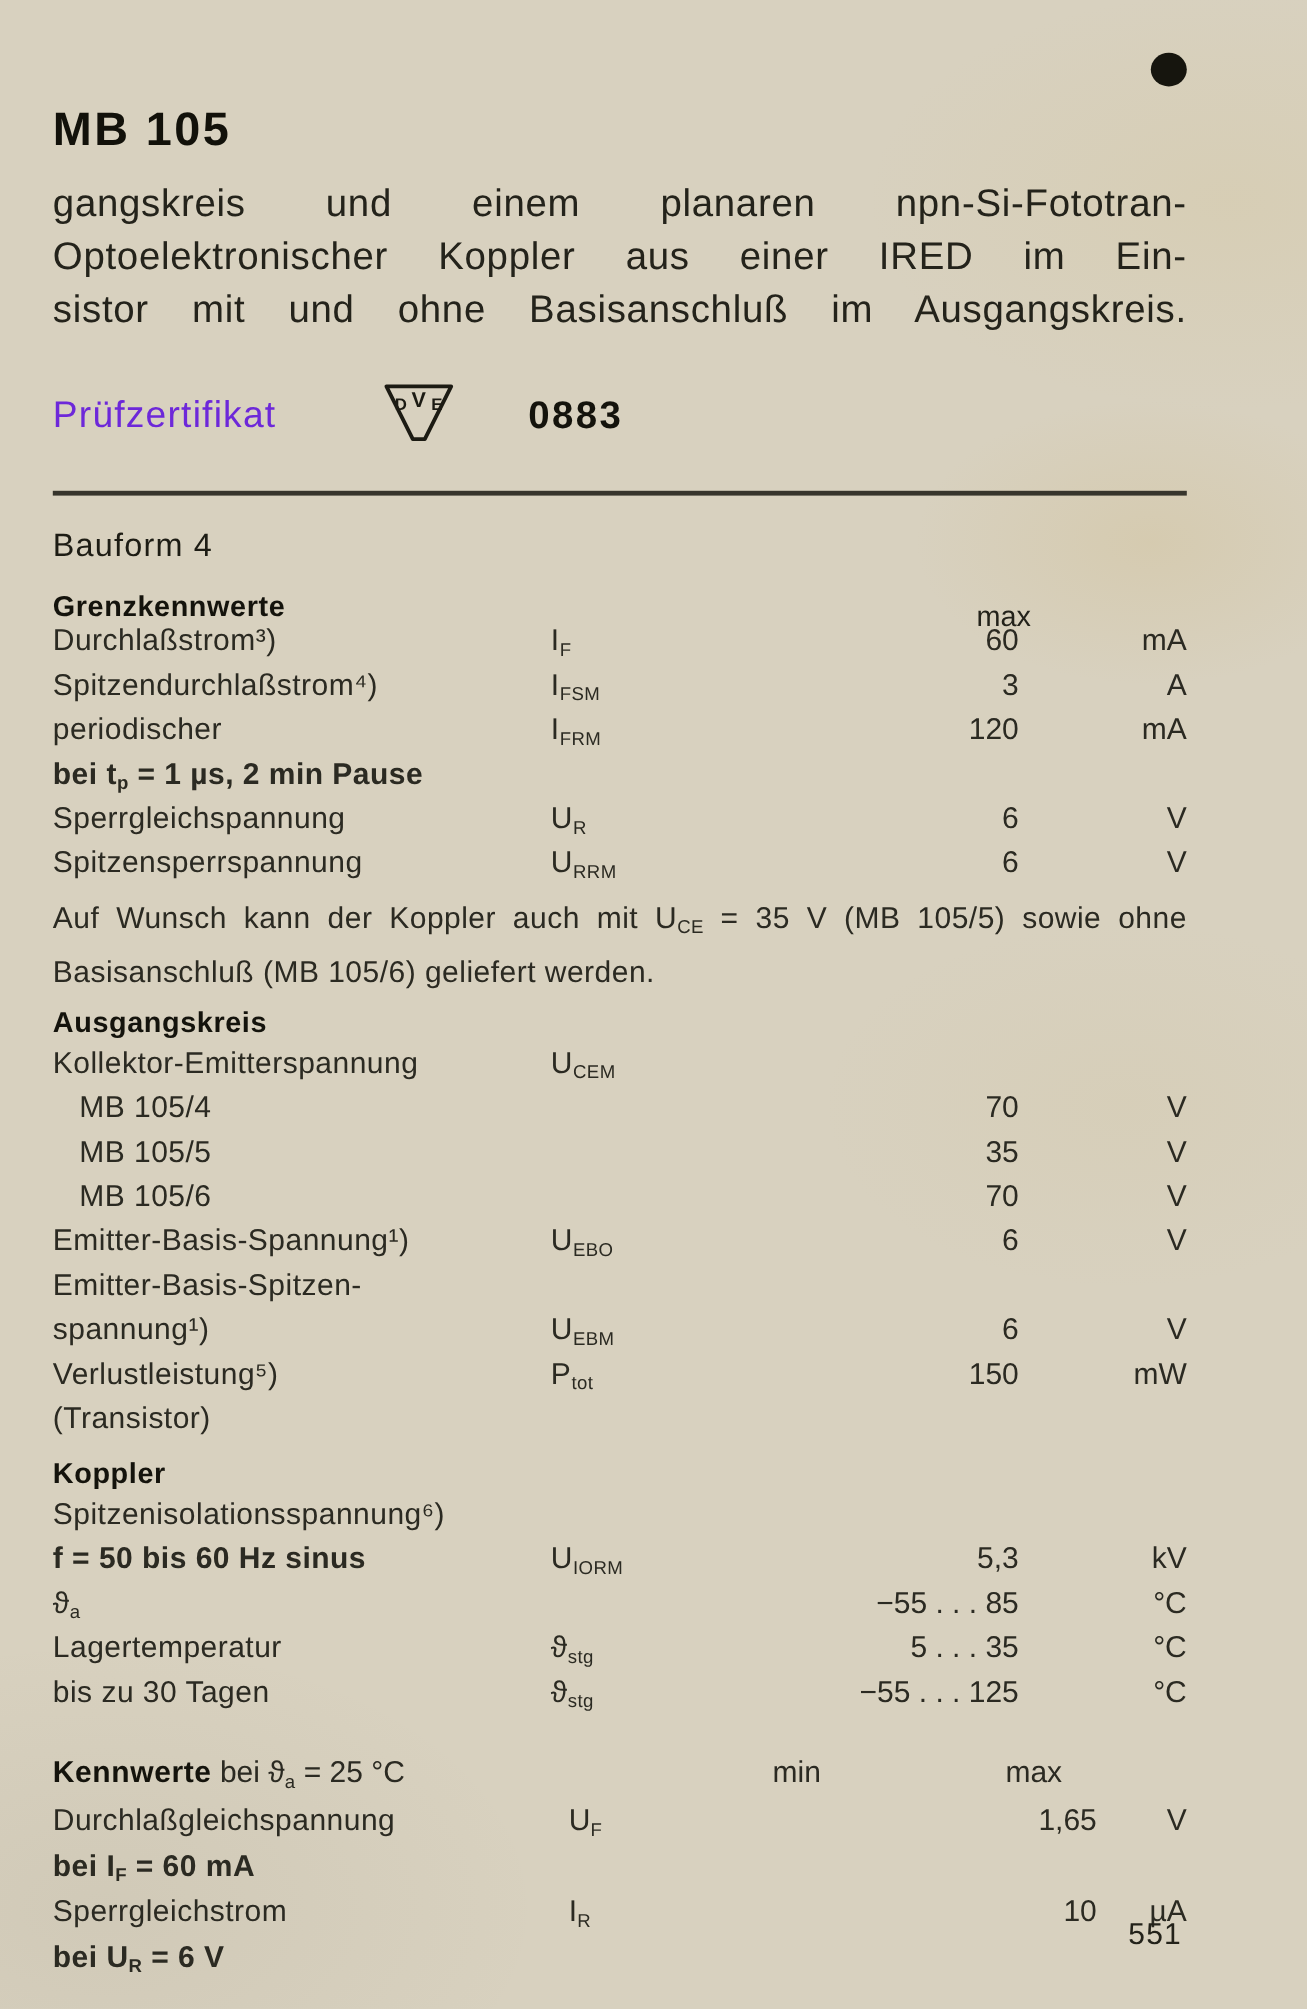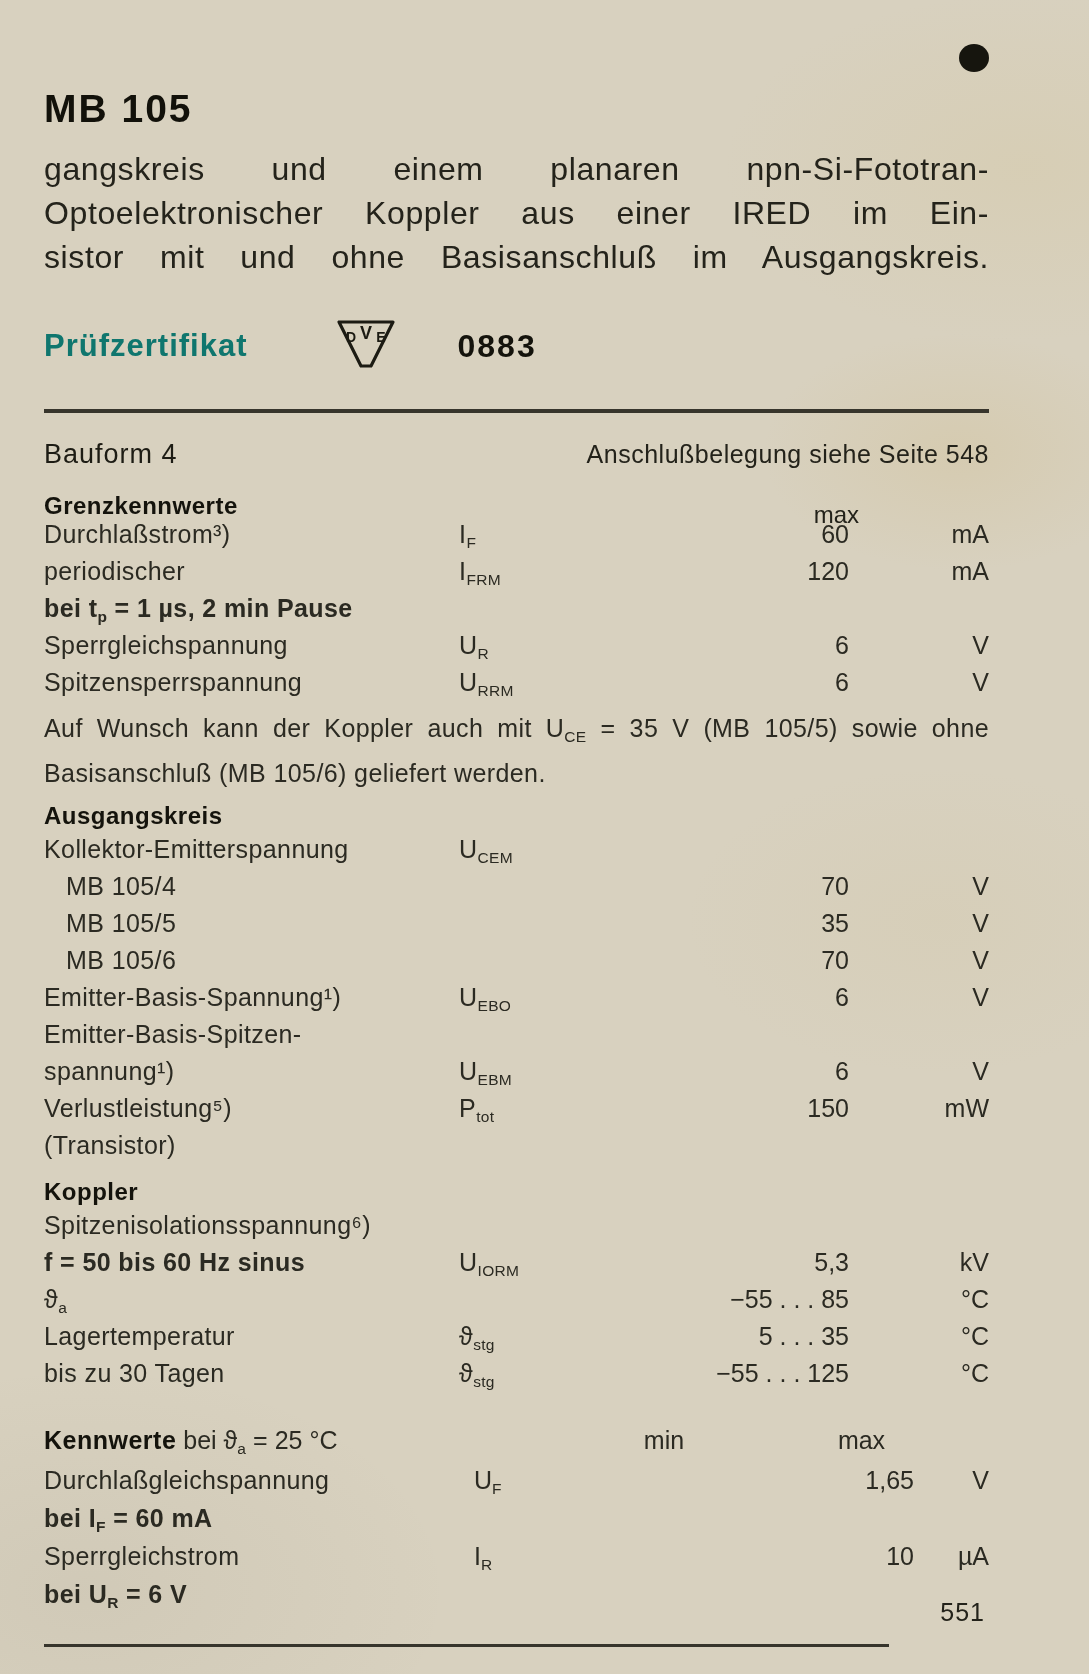--- a/index.html
+++ b/index.html
@@ -17,21 +17,21 @@
       #d8d1bf;
   }
   .content { position:absolute; left:44px; top:48px; width:945px;margin-top:39px; }
 
   .title { font-size:39px; font-weight:700; letter-spacing:2px; color:#12110a; }
 
   .intro { margin-top:16px; font-size:32px; line-height:44px; letter-spacing:0.6px; color:#24231b; }
   .intro-line { text-align:justify; text-align-last:justify; }
 
   .cert-row { display:flex; align-items:center; margin-top:34px; height:66px; }
-  .cert-label { font-size:31px; font-weight:700; letter-spacing:1px; color:#0f766e; }
+  .cert-label { font-size:31px; font-weight:400; letter-spacing:1px; color:#6d28d9; }
   .logo { margin-left:86px; }
   .cert-number { margin-left:58px; font-size:32px; font-weight:700; letter-spacing:2px; color:#14130c; }
 
   .rule { height:4px; background:#37352c; margin-top:30px; }
   .rule-bottom { height:3px; background:#37352c; margin-top:26px; width:845px; }
 
   .bauform-row { display:flex; justify-content:space-between; align-items:baseline; margin-top:26px; }
   .bauform { font-size:27px; letter-spacing:1px; color:#1d1c14; }
   .pin-note { font-size:25px; letter-spacing:0.5px; color:#23221a; }
 
@@ -95,34 +95,39 @@
         <text x="48" y="27" font-size="14" text-anchor="middle">E</text>
       </svg>
     </span>
     <span class="cert-number">0883</span>
   </div>
 
   <div class="rule"></div>
 
   <div class="bauform-row">
     <span class="bauform">Bauform 4</span>
-    <span class="pin-note">Anschlußbelegung siehe Seite 548</span>
   </div>
 
   <div class="grenz-head-row">
     <span class="sec-head">Grenzkennwerte</span>
     <span class="maxcol">max</span>
   </div>
 
 
   <div class="trow">
     <span class="lbl">Durchlaßstrom³)</span>
     <span class="sym"><span>I</span><span class="sb">F</span></span>
     <span class="val">60</span>
     <span class="unit">mA</span>
+  </div>
+  <div class="trow">
+    <span class="lbl">Spitzendurchlaßstrom⁴)</span>
+    <span class="sym"><span>I</span><span class="sb">FSM</span></span>
+    <span class="val">3</span>
+    <span class="unit">A</span>
   </div>
   <div class="trow">
     <span class="lbl">periodischer</span>
     <span class="sym"><span>I</span><span class="sb">FRM</span></span>
     <span class="val">120</span>
     <span class="unit">mA</span>
   </div>
   <div class="trow">
     <span class="lbl bold"><span>bei t</span><span class="sb">p</span><span> = 1 µs, 2 min Pause</span></span>
   </div>

